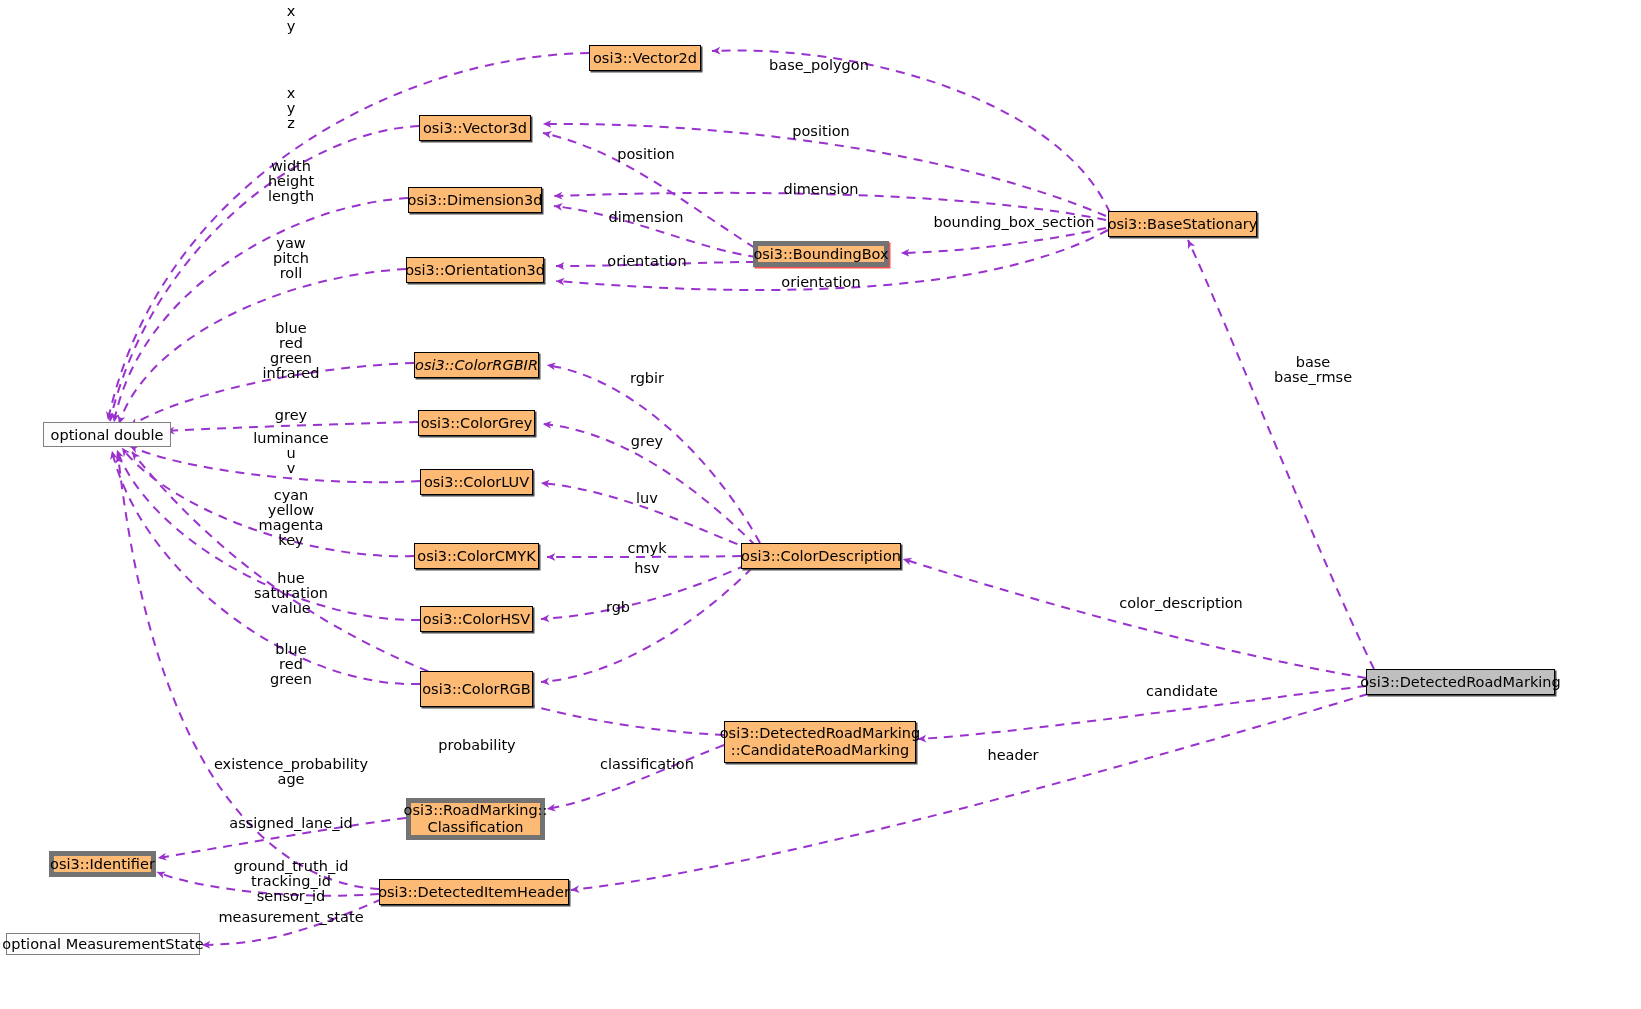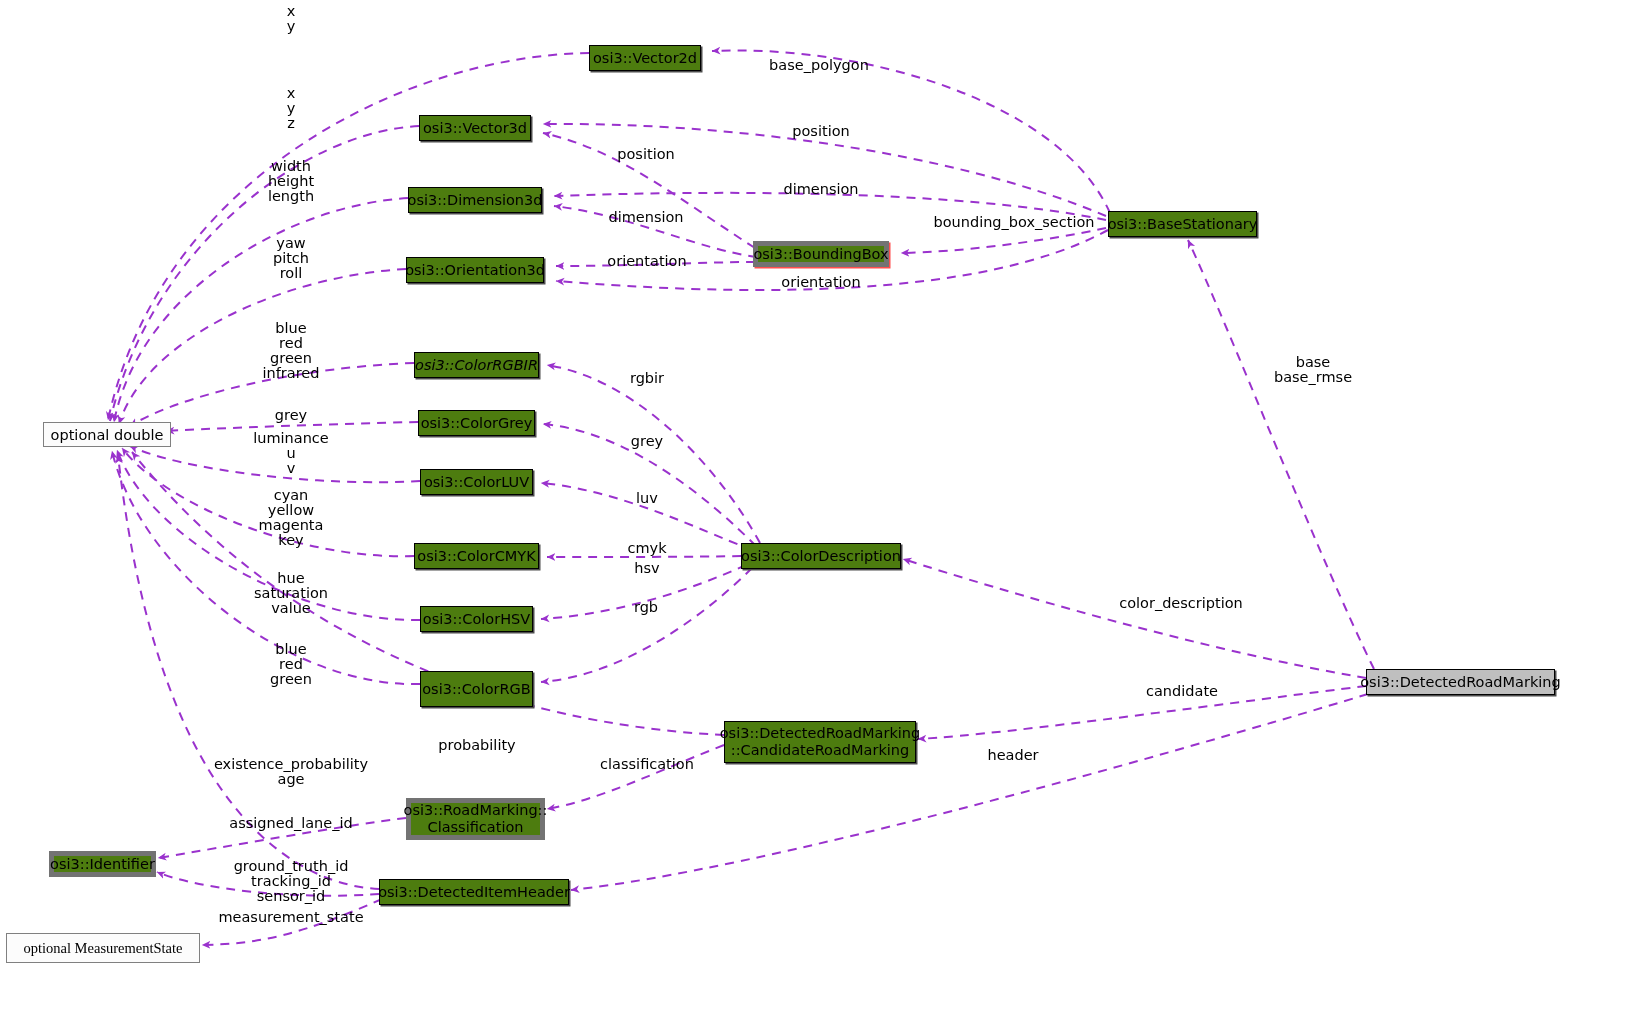--- a/index.html
+++ b/index.html
@@ -3,21 +3,21 @@
 <meta charset="utf-8">
 <style>
   html,body{margin:0;padding:0;background:#ffffff;}
   body{font-family:"DejaVu Sans","Liberation Sans",sans-serif;}
   #diagram{position:relative;width:1641px;height:1009px;background:#ffffff;overflow:hidden;}
   #edges{position:absolute;left:0;top:0;width:1641px;height:1009px;}
 
   .node{
     position:absolute;
     box-sizing:border-box;
-    background:#4d7c0f;
+    background:#fdba74;
     border:1px solid #000000;
     color:#000000;
     font-size:14.5px;
     line-height:16px;
     text-align:center;
     display:flex;
     align-items:center;
     justify-content:center;
     white-space:pre;
     box-shadow:1.5px 1.5px 0 0 #4d4d4d;
@@ -172,21 +172,21 @@
   </div>
 
   <div class="node red" style="left:49px;top:851px;width:107px;height:26px;">
     <span>osi3::Identifier</span>
   </div>
 
   <div class="node" style="left:379px;top:879px;width:190px;height:26px;">
     <span>osi3::DetectedItemHeader</span>
   </div>
 
-  <div class="node plain" style="left:6px;top:933px;width:194px;height:30px;font-family:Liberation Serif, serif;">
+  <div class="node plain" style="left:6px;top:933px;width:194px;height:22px;">
     <span>optional MeasurementState</span>
   </div>
 
   <div class="node grey-fill" style="left:1366px;top:669px;width:189px;height:26px;">
     <span>osi3::DetectedRoadMarking</span>
   </div>
 
   <div class="edge-label" style="left:291px;top:4px;">x
 y</div>
   <div class="edge-label" style="left:819px;top:30px;margin-top:28px;">base_polygon</div>
@@ -222,21 +222,21 @@
   <div class="edge-label" style="left:291px;top:488px;">cyan
 yellow
 magenta
 key</div>
   <div class="edge-label" style="left:647px;top:541px;">cmyk</div>
   <div class="edge-label" style="left:647px;top:561px;">hsv</div>
   <div class="edge-label" style="left:291px;top:571px;">hue
 saturation
 value</div>
   <div class="edge-label" style="left:1181px;top:596px;">color_description</div>
-  <div class="edge-label" style="left:646px;top:600px;">rgb</div>
+  <div class="edge-label" style="left:618px;top:600px;">rgb</div>
   <div class="edge-label" style="left:291px;top:642px;">blue
 red
 green</div>
   <div class="edge-label" style="left:1182px;top:684px;">candidate</div>
   <div class="edge-label" style="left:477px;top:738px;">probability</div>
   <div class="edge-label" style="left:1013px;top:748px;">header</div>
   <div class="edge-label" style="left:647px;top:757px;">classification</div>
   <div class="edge-label" style="left:291px;top:757px;">existence_probability
 age</div>
   <div class="edge-label" style="left:291px;top:816px;">assigned_lane_id</div>

